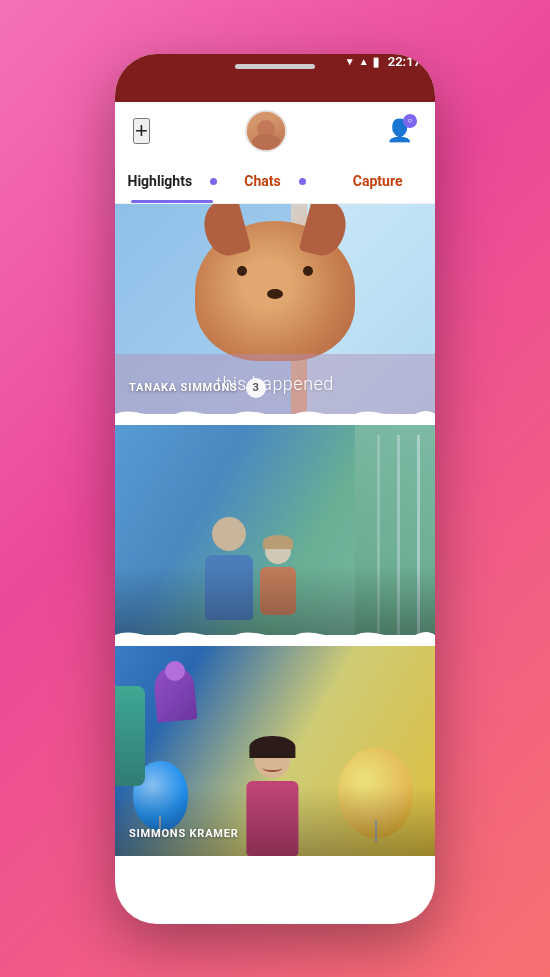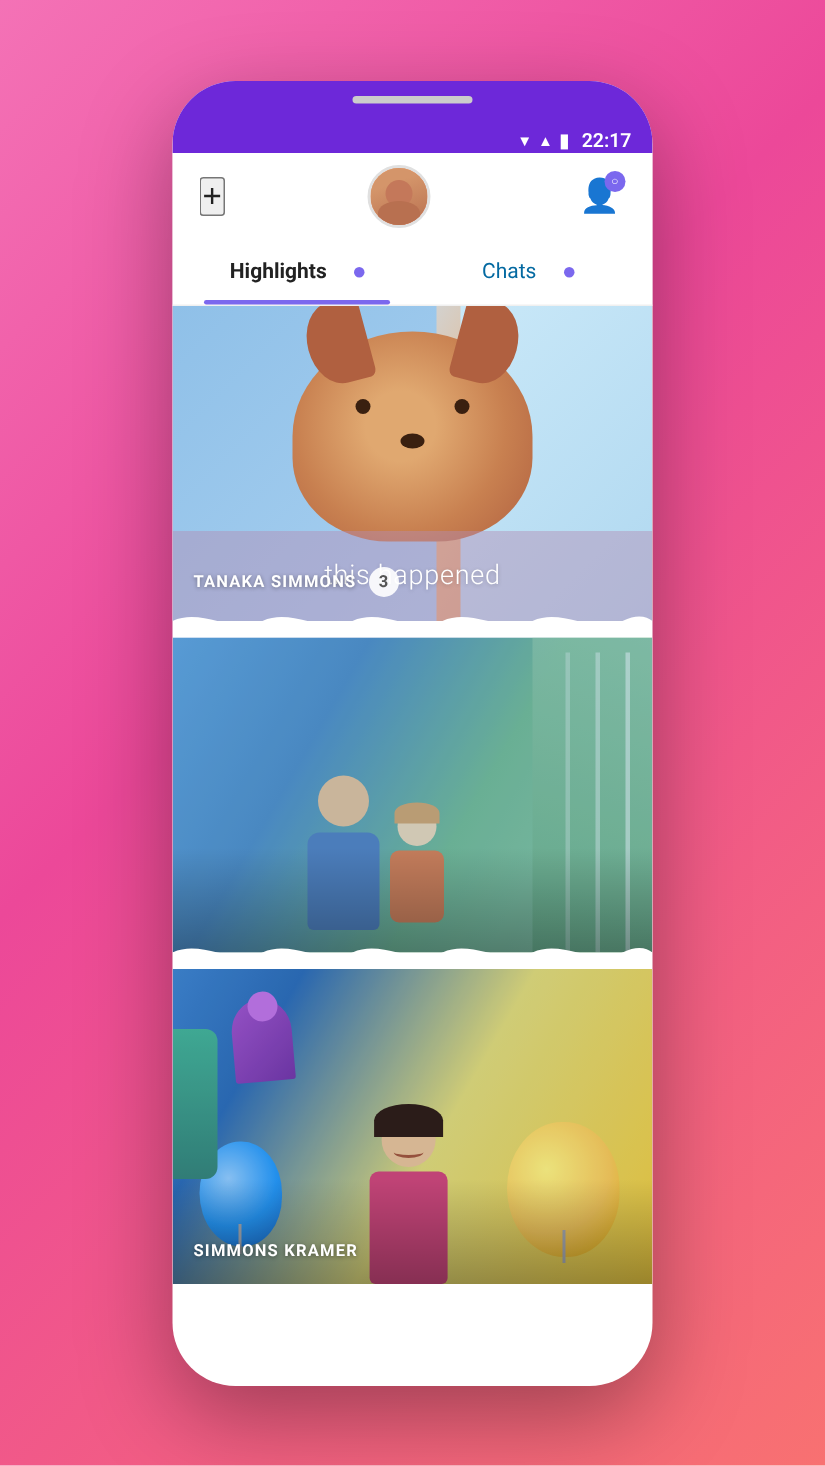--- a/index.html
+++ b/index.html
@@ -33,24 +33,24 @@
       border-radius: 3px;
       position: absolute;
       top: 10px;
       left: 50%;
       transform: translateX(-50%);
       z-index: 10;
     }
 
     
     .status-bar {
-      background: #6d28d9;
+      background: #7f1d1d;
       height: 48px;
       display: flex;
-      align-items: flex-end;
+      align-items: flex-start;
       justify-content: flex-end;
       padding: 0 14px;
       flex-shrink: 0;
     }
 
     .status-bar-time {
       color: #fff;
       font-size: 13px;
       font-weight: 600;
       margin-left: 8px;
@@ -177,22 +177,22 @@
       display: flex;
       align-items: center;
       justify-content: center;
       cursor: pointer;
       gap: 18px;
       position: relative;
     }
 
     .tab-label {
       font-size: 14px;
-      color: #0369a1;
-      font-weight: 400;
+      color: #c2410c;
+      font-weight: 700;
     }
 
     .tab.active .tab-label {
       color: #222;
       font-weight: 700;
     }
 
     .tab.active::after {
       content: '';
       position: absolute;
@@ -373,20 +373,23 @@
   </div>
 
   <div class="tabs-bar">
     <div class="tab active">
       <span class="tab-label">Highlights</span>
       <span class="tab-dot"></span>
     </div>
     <div class="tab">
       <span class="tab-label">Chats</span>
       <span class="tab-dot"></span>
+    </div>
+    <div class="tab">
+      <span class="tab-label">Capture</span>
     </div>
   </div>
 
   <div class="scroll-content">
 
     <div class="story-card">
       <div class="story-card-img">
         <div class="card1-bg">
 
           <div style="position:absolute;right:0;top:0;bottom:0;width:40%;background:linear-gradient(135deg,#c9e8f8,#b0d8f0);"></div>

